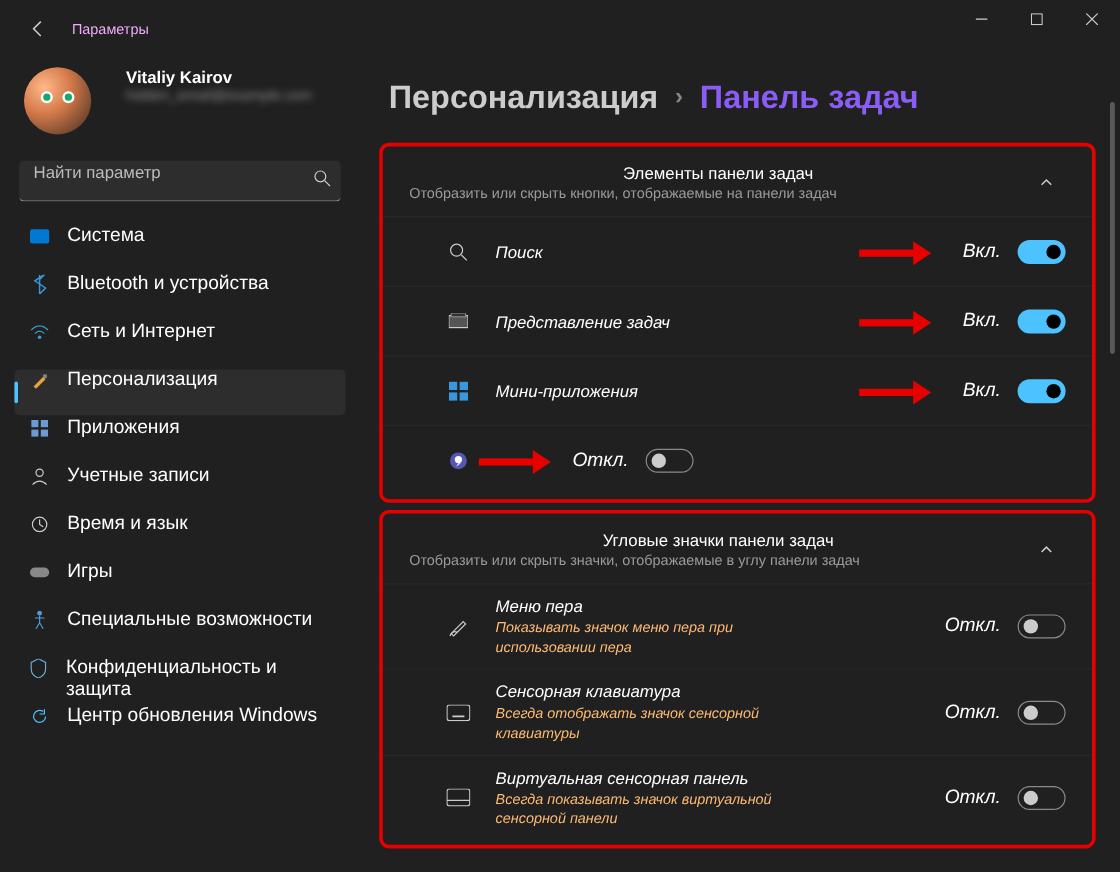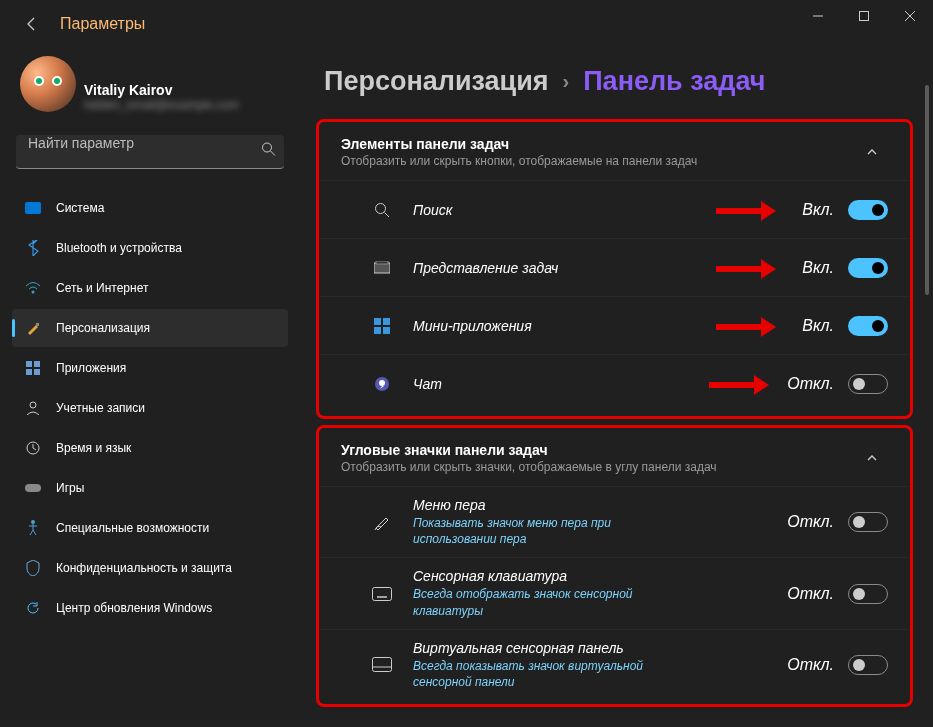--- a/index.html
+++ b/index.html
@@ -1,61 +1,61 @@
 <!DOCTYPE html>
 <html><head>
 <meta charset="utf-8">
 <style>
   * { box-sizing: border-box; margin: 0; padding: 0; font-family: 'Segoe UI', Arial, sans-serif; }
   body { background: #202020; color: #fff; width: 933px; height: 727px; overflow: hidden; position: relative; }
   .titlebar { height: 48px; display: flex; align-items: center; padding-left: 20px; }
   .back-btn { width: 24px; height: 24px; display: flex; align-items: center; justify-content: center; color: #ccc; cursor: pointer; margin-right: 16px; }
-  .app-title { font-size: 16px; color: #fdba74; font-weight: 500; }
+  .app-title { font-size: 12px; color: #f0abfc; font-weight: 500; }
   .win-controls { position: absolute; top: 0; right: 0; display: flex; }
   .win-btn { width: 46px; height: 32px; display: flex; align-items: center; justify-content: center; color: #ccc; cursor: pointer; }
 
   .body-area { display: flex; height: calc(100% - 48px); }
   .sidebar { width: 300px; padding: 0 12px 12px 12px; flex-shrink: 0; }
-  .profile { display: flex; align-items: flex-end; padding: 8px 8px 16px 8px; gap: 8px; }
+  .profile { display: flex; align-items: flex-start; padding: 8px 8px 16px 8px; gap: 29px; }
   .avatar { width: 56px; height: 56px; border-radius: 50%; background: radial-gradient(circle at 30% 30%, #ffb98a, #d47a4a 40%, #3a2a20); position: relative; overflow: hidden; }
   .avatar::before { content:''; position:absolute; left:14px; top:20px; width:10px; height:10px; background:#fff; border-radius:50%; box-shadow: 18px 0 0 #fff; }
   .avatar::after { content:''; position:absolute; left:16px; top:22px; width:6px; height:6px; background:#1a6; border-radius:50%; box-shadow: 18px 0 0 #1a6; }
   .profile-info { display: flex; flex-direction: column; }
   .profile-name { font-size: 14px; font-weight: 600; }
   .profile-email { font-size: 12px; color: #888; filter: blur(3px); }
 
   .search-box { margin: 6px 4px 20px 4px; position: relative; }
   .search-input { width: 100%; height: 34px; background: #2d2d2d; border: none; border-bottom: 1px solid #8a8a8a; border-radius: 4px; color: #fff; padding: 0 36px 16px 12px; font-size: 14px; outline: none; }
   .search-input::placeholder { color: #bbb; }
   .search-icon-btn { position: absolute; right: 8px; top: 50%; transform: translateY(-50%); color: #ccc; }
 
   .nav { list-style: none; }
-  .nav-item { display: flex; align-items: center; height: 38px; padding: 0 12px; border-radius: 4px; cursor: pointer; font-size: 12px; gap: 14px; position: relative; margin-bottom: 2px; }
+  .nav-item { display: flex; align-items: flex-start; height: 38px; padding: 0 12px; border-radius: 4px; cursor: pointer; font-size: 16px; gap: 14px; position: relative; margin-bottom: 2px; }
   .nav-item.active { background: #2d2d2d; }
   .nav-item.active::before { content:''; position:absolute; left:0; top:10px; bottom:10px; width:3px; background:#4cc2ff; border-radius:3px; }
   .nav-icon { width: 18px; height: 18px; display: flex; align-items: center; justify-content: center; }
 
   .main { flex: 1; padding: 0 20px 0 4px; overflow-y: auto; }
   .breadcrumb { display: flex; align-items: center; gap: 14px; font-size: 27px; font-weight: 600; padding: 18px 0 22px 20px; }
   .breadcrumb .crumb { color: #ccc; font-weight:600;}
   .breadcrumb .sep { color: #888; font-size: 20px; }
   .breadcrumb .current { color: #8b5cf6; }
 
   .group-box { border: 3px solid #e60000; border-radius: 8px; margin: 0 0 6px 12px; padding-bottom:4px; }
   .group-header { display: flex; align-items: center; padding: 14px 22px 12px 22px; cursor: pointer; }
   .group-header .titles { flex: 1; }
-  .group-title { font-size: 14px; font-weight: 700; }
+  .group-title { font-size: 14px; font-weight: 400; text-align: center; }
   .group-sub { font-size: 12px; color: #9a9a9a; margin-top: 2px; }
   .chev { color: #ccc; width:32px; height:32px; display:flex; align-items:center; justify-content:center; border-radius:4px;}
 
   .row { display: flex; align-items: center; min-height: 58px; padding: 10px 22px 10px 46px; border-top: 1px solid rgba(255,255,255,0.04); font-style: italic; }
   .row-icon { width: 34px; display: flex; justify-content: center; color: #ccc; }
   .row-body { flex: 1; padding-left: 14px; }
   .row-label { font-size: 14px; }
-  .row-desc { font-size: 12px; color: #7dd3fc; margin-top: 2px; max-width: 280px; line-height:1.35;}
+  .row-desc { font-size: 12px; color: #fdba74; margin-top: 2px; max-width: 280px; line-height:1.35;}
   .arrow { width: 60px; height: 18px; position: relative; }
   .arrow::before { content:''; position:absolute; left:0; top:7px; width:46px; height:6px; background:#e60000; }
   .arrow::after { content:''; position:absolute; right:0; top:0; width:0; height:0; border-left:15px solid #e60000; border-top:10px solid transparent; border-bottom:10px solid transparent; }
   .state-label { font-size: 16px; margin: 0 14px 0 18px; min-width: 40px; text-align:right; }
 
   .toggle { width: 40px; height: 20px; border-radius: 10px; position: relative; cursor: pointer; }
   .toggle.on { background: #4cc2ff; }
   .toggle.off { background: transparent; border: 1px solid #8a8a8a; }
   .knob { position: absolute; width: 12px; height: 12px; border-radius: 50%; top: 50%; transform: translateY(-50%); }
   .toggle.on .knob { right: 4px; background: #000; }
@@ -287,23 +287,20 @@
       </div>
 
       <div class="row">
         <span class="row-icon">
             <svg width="16" height="16">
               <circle cx="8" cy="8" r="7" fill="#5558b3"></circle>
               <circle cx="8" cy="7" r="3" fill="#fff"></circle>
               <path d="M8 10 L6 13 L10 10 Z" fill="#fff"></path>
             </svg>
           </span>
-        <div class="row-body">
-            <div class="row-label">Чат</div>
-          </div>
         <div class="arrow"></div>
         <span class="state-label">Откл.</span>
         <div class="toggle off">
             <div class="knob"></div>
           </div>
       </div>
     </section>
 
     <section class="group-box">
       <div class="group-header">

